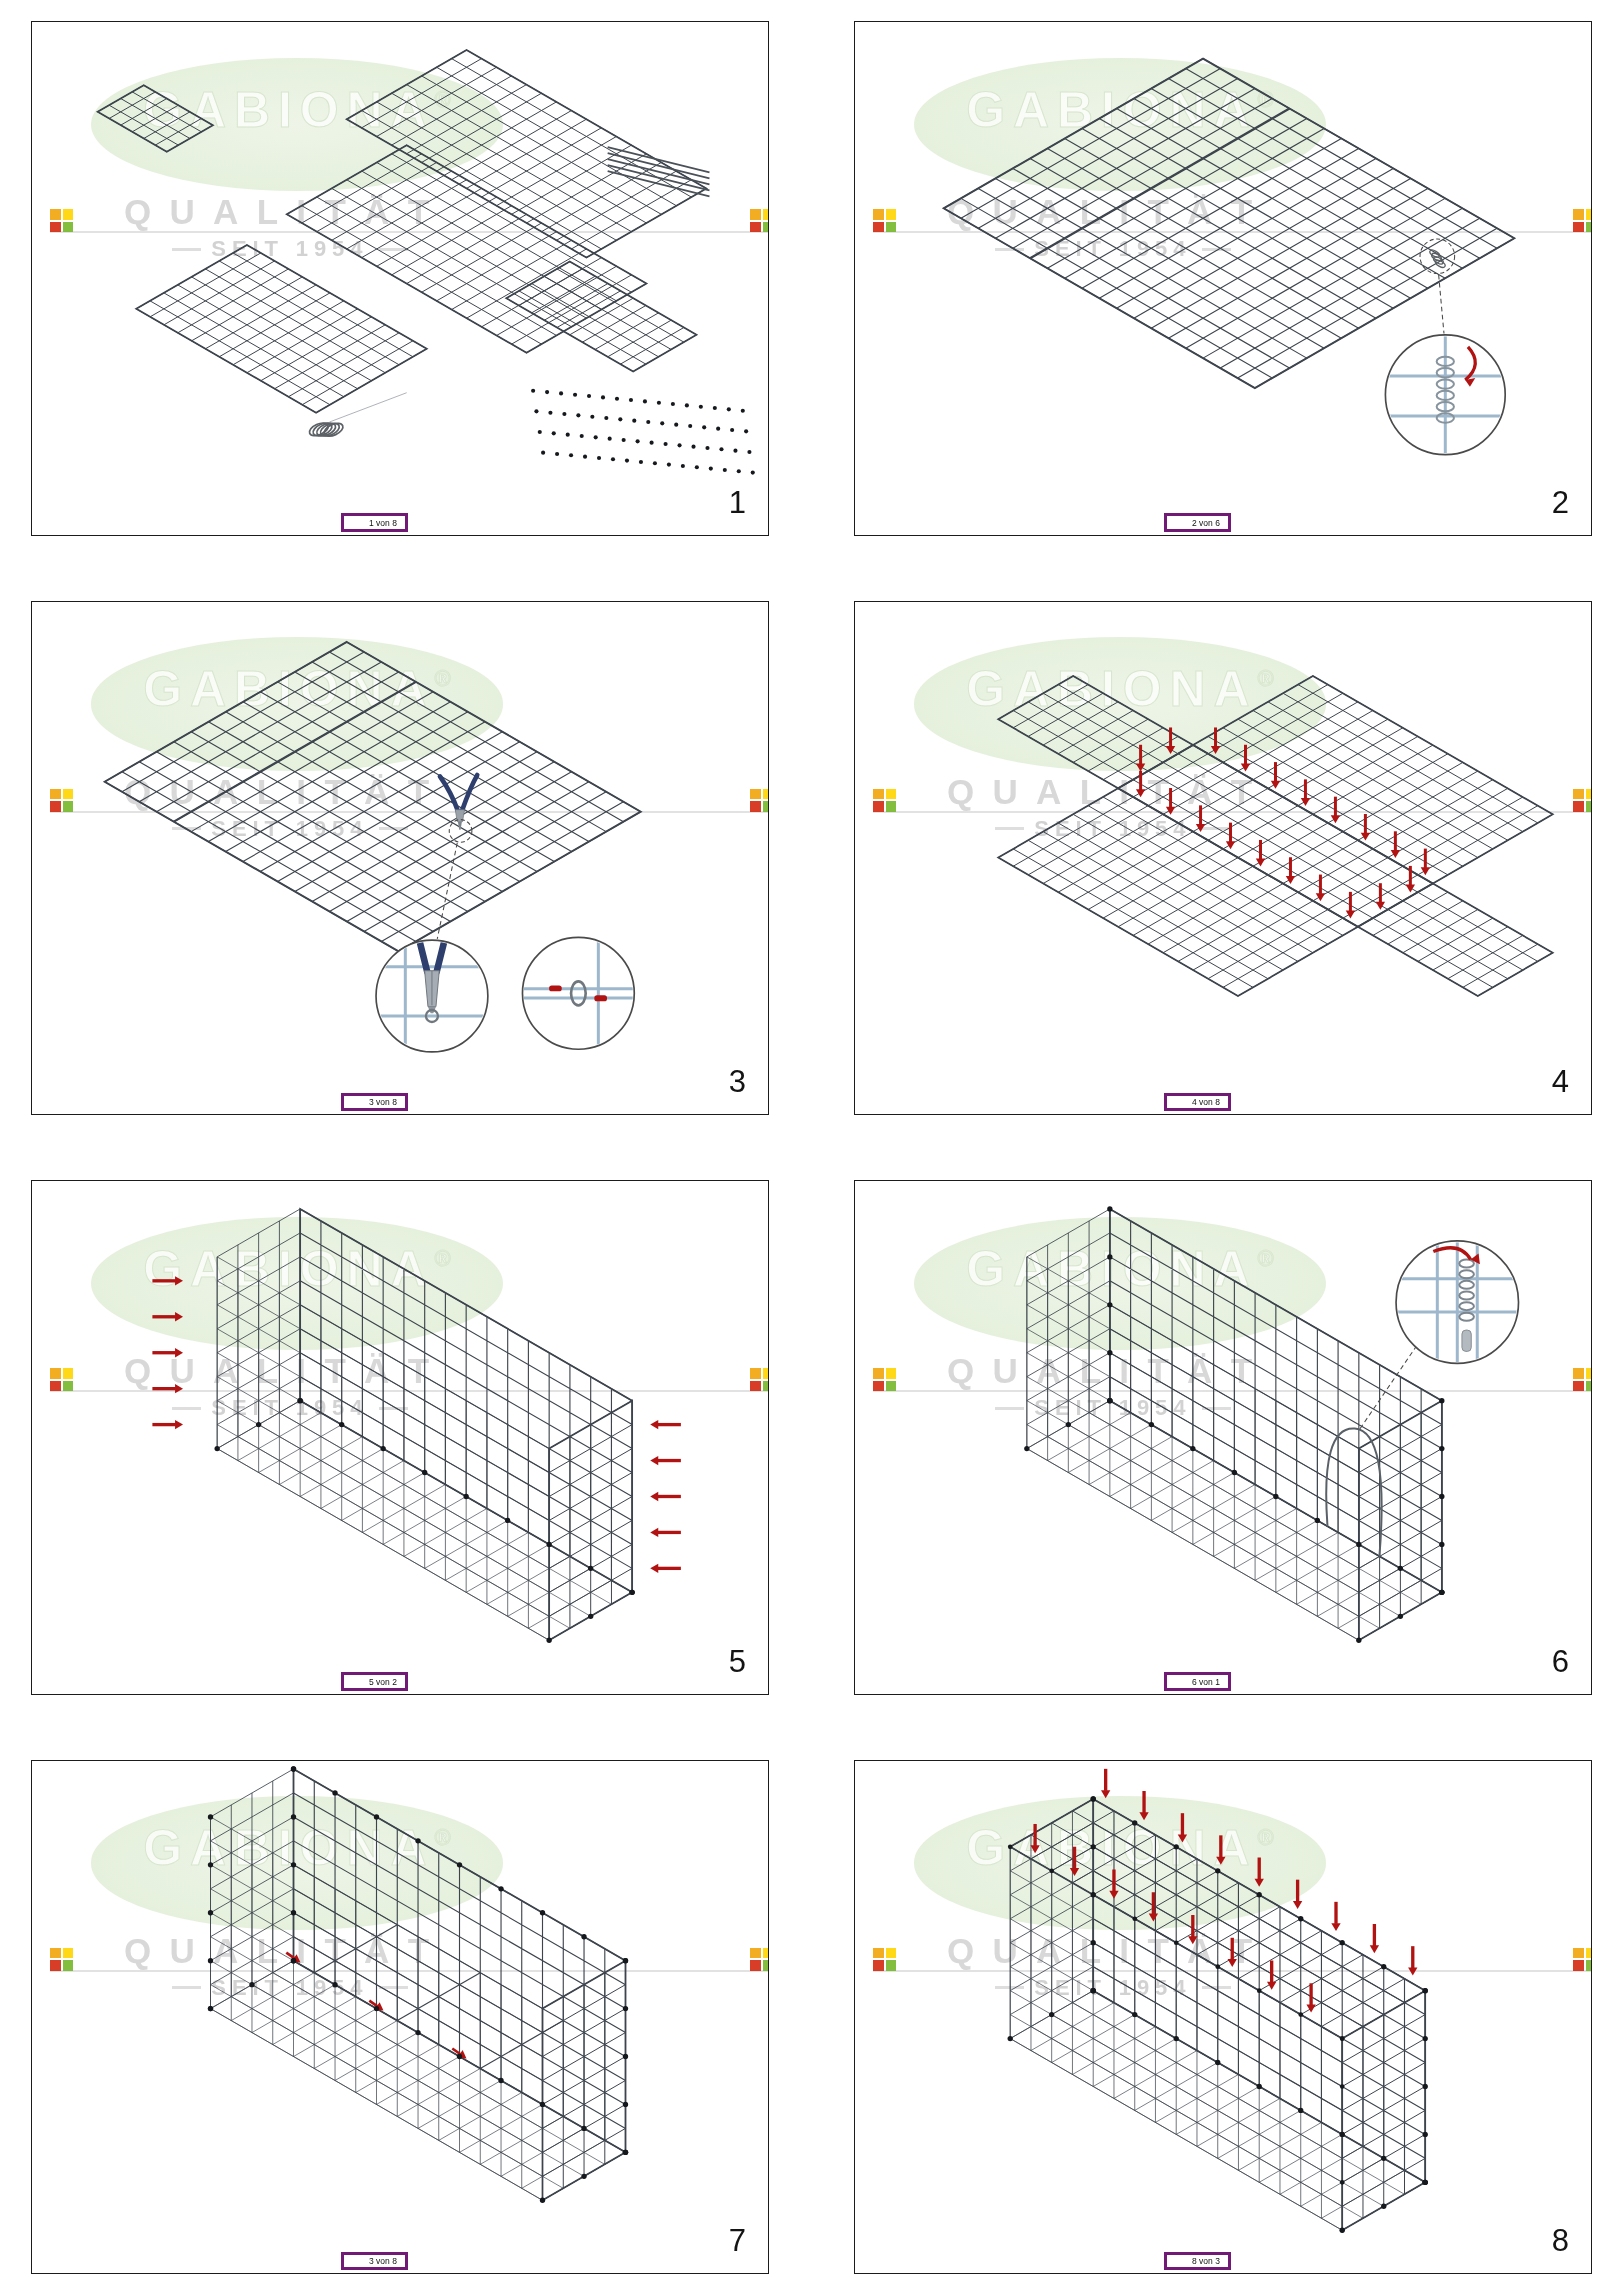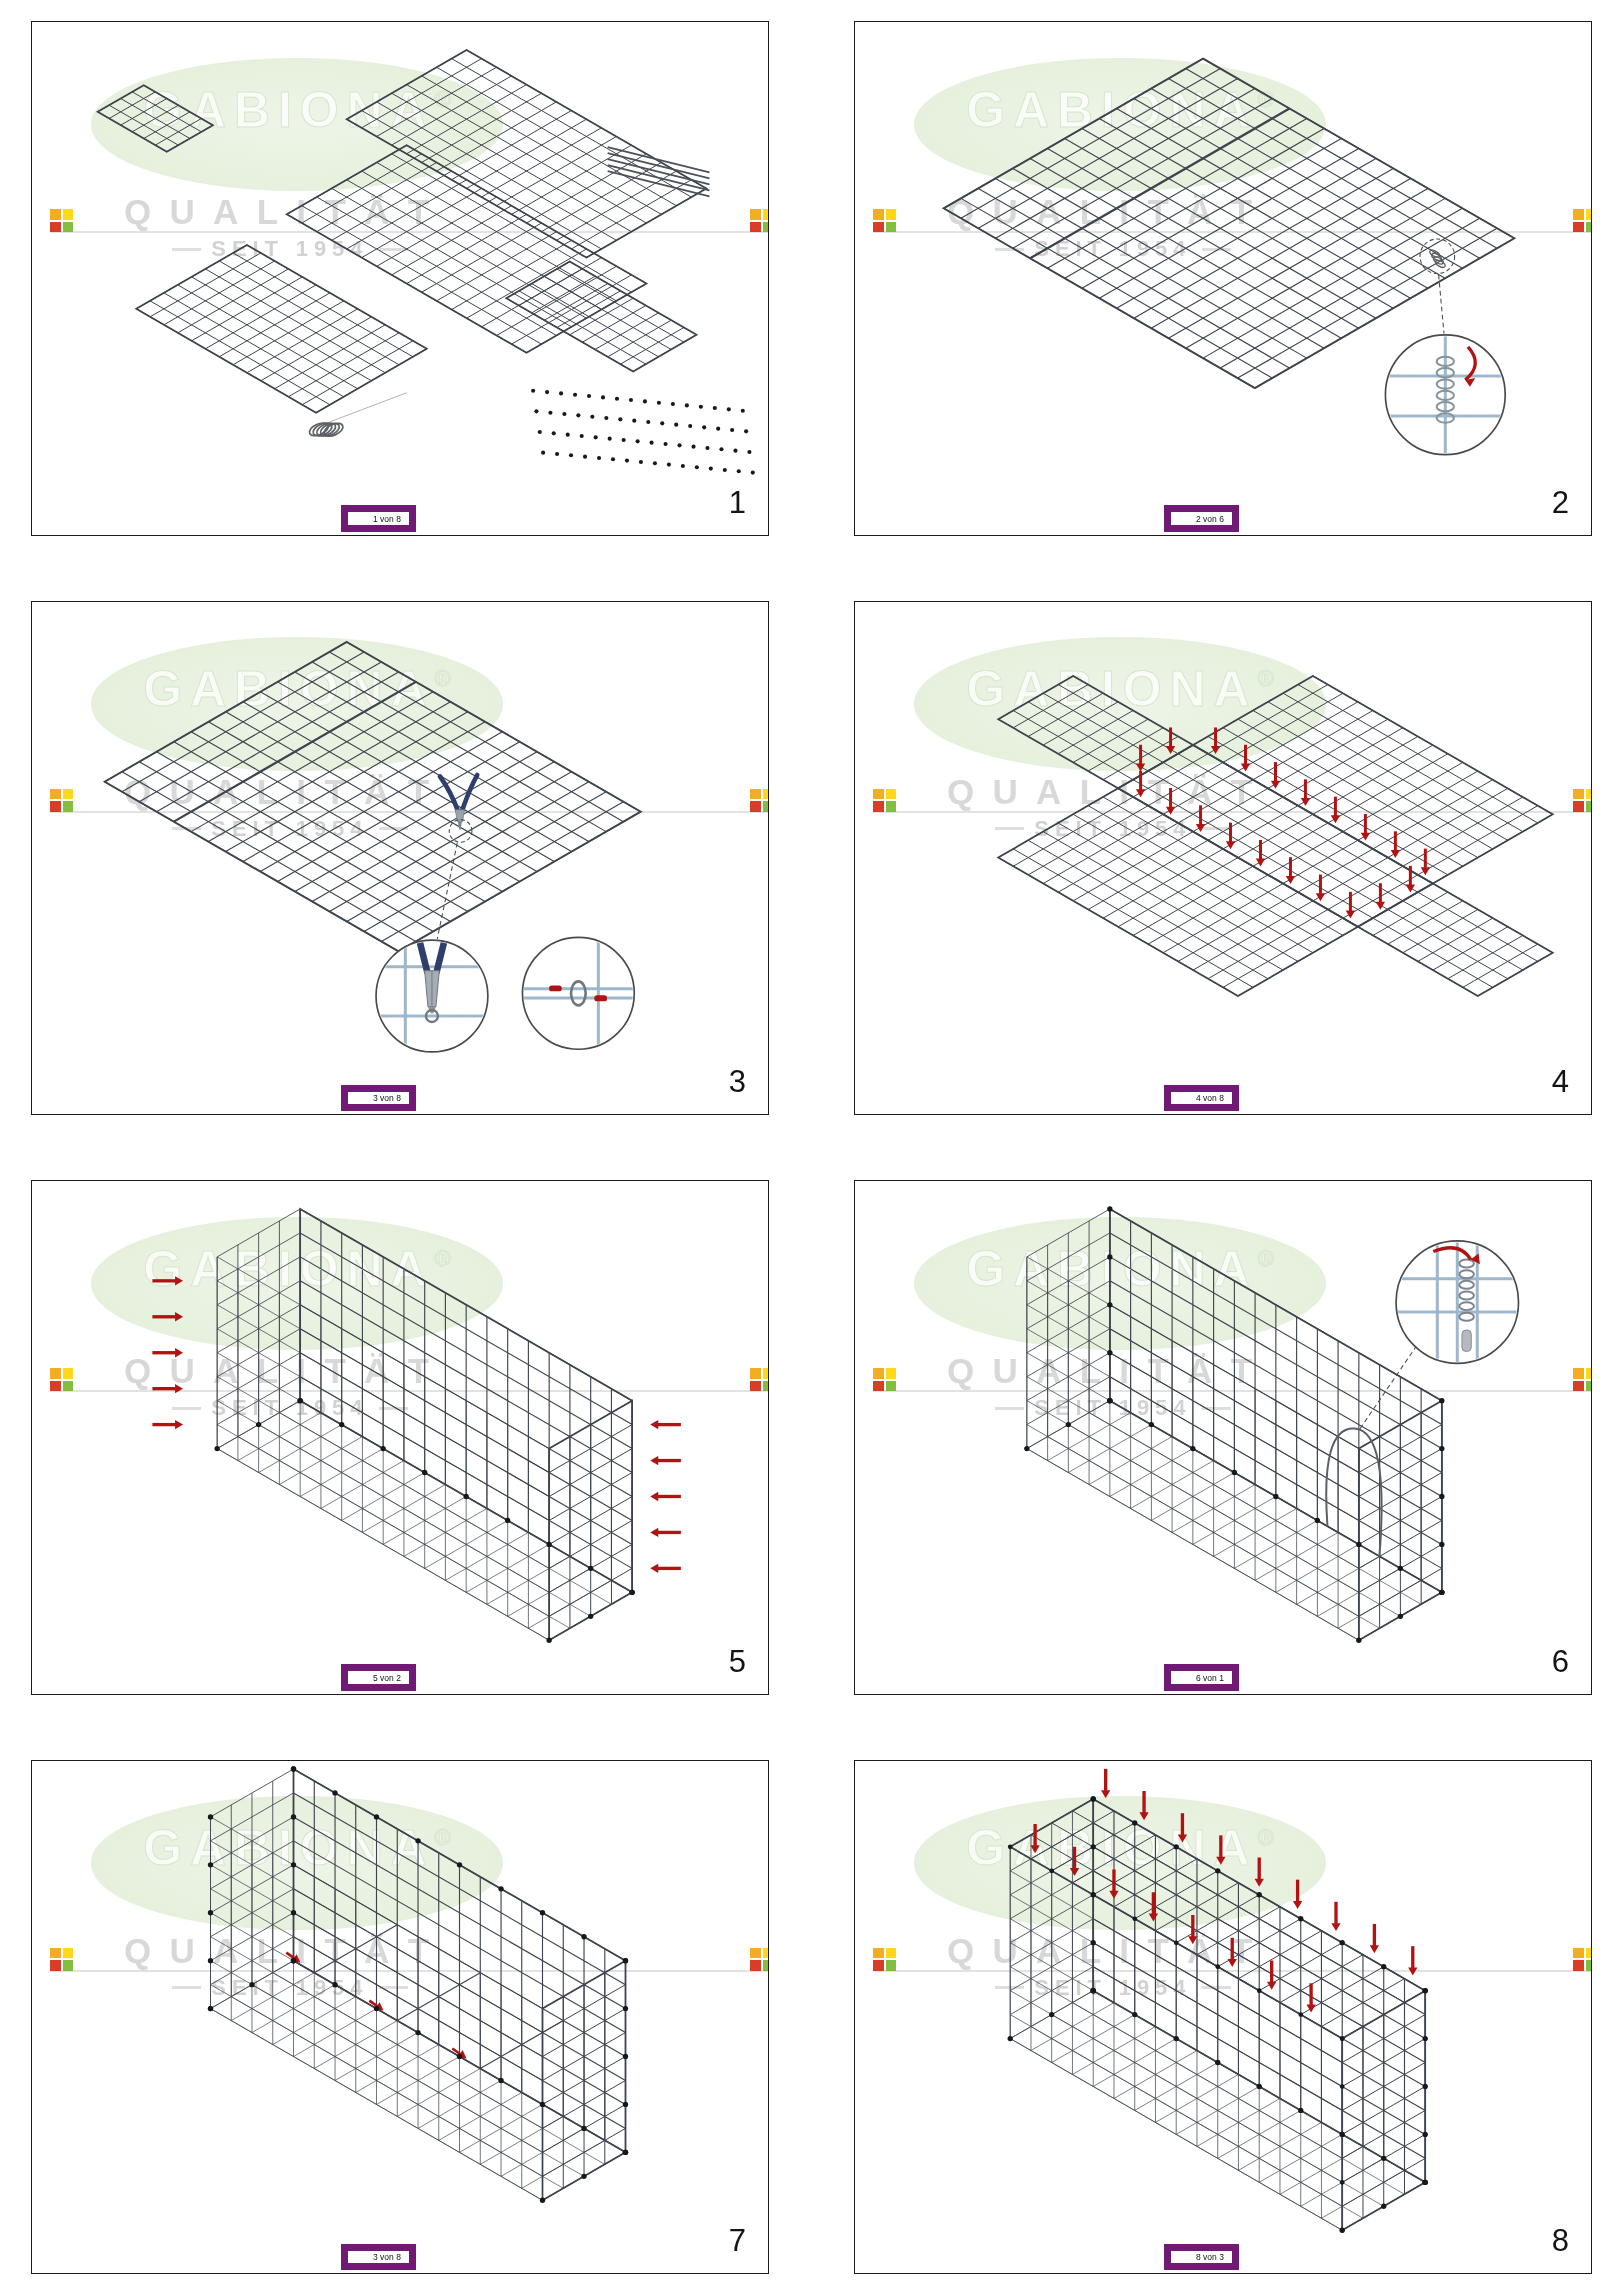--- a/index.html
+++ b/index.html
@@ -62,21 +62,21 @@
   .wm-logo-left { left:2.5%; }
   .wm-logo-right { right:-5.2px; }
   .wm-logo span { display:block; width:10.5px; height:10.5px; }
   .drawing {
     position:absolute; left:0; top:0; width:100%; height:100%;
     z-index:1;
   }
   .titleblock {
     position:absolute; left:42%; bottom:2.6px; z-index:2;
     display:flex; align-items:flex-end;
-    border:7px solid #701a75; background:#ffffff;
+    border:3px solid #701a75; background:#ffffff;
   }
   .tb-cell { width:17px; border-right:1px solid #2a2a2a; }
   .tb-page { font-size:8.5px; color:#111; padding:1.3px 7.9px; white-space:nowrap; }
   .step-number {
     position:absolute; right:22px; bottom:17px; z-index:2;
     font-size:31px; color:#141414; line-height:1;
   }
 </style>
 </head>
 <body>

